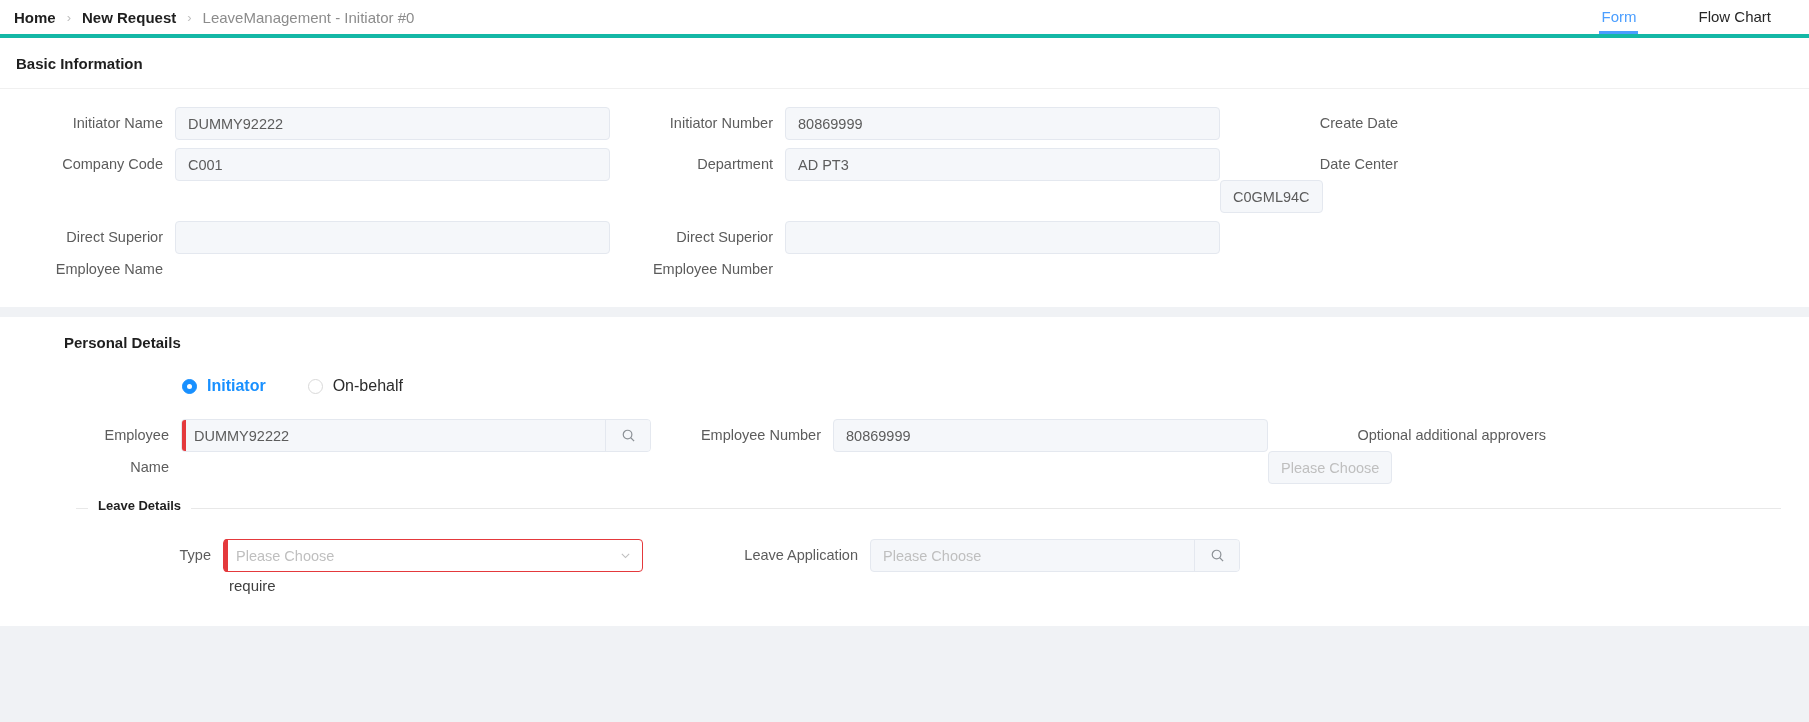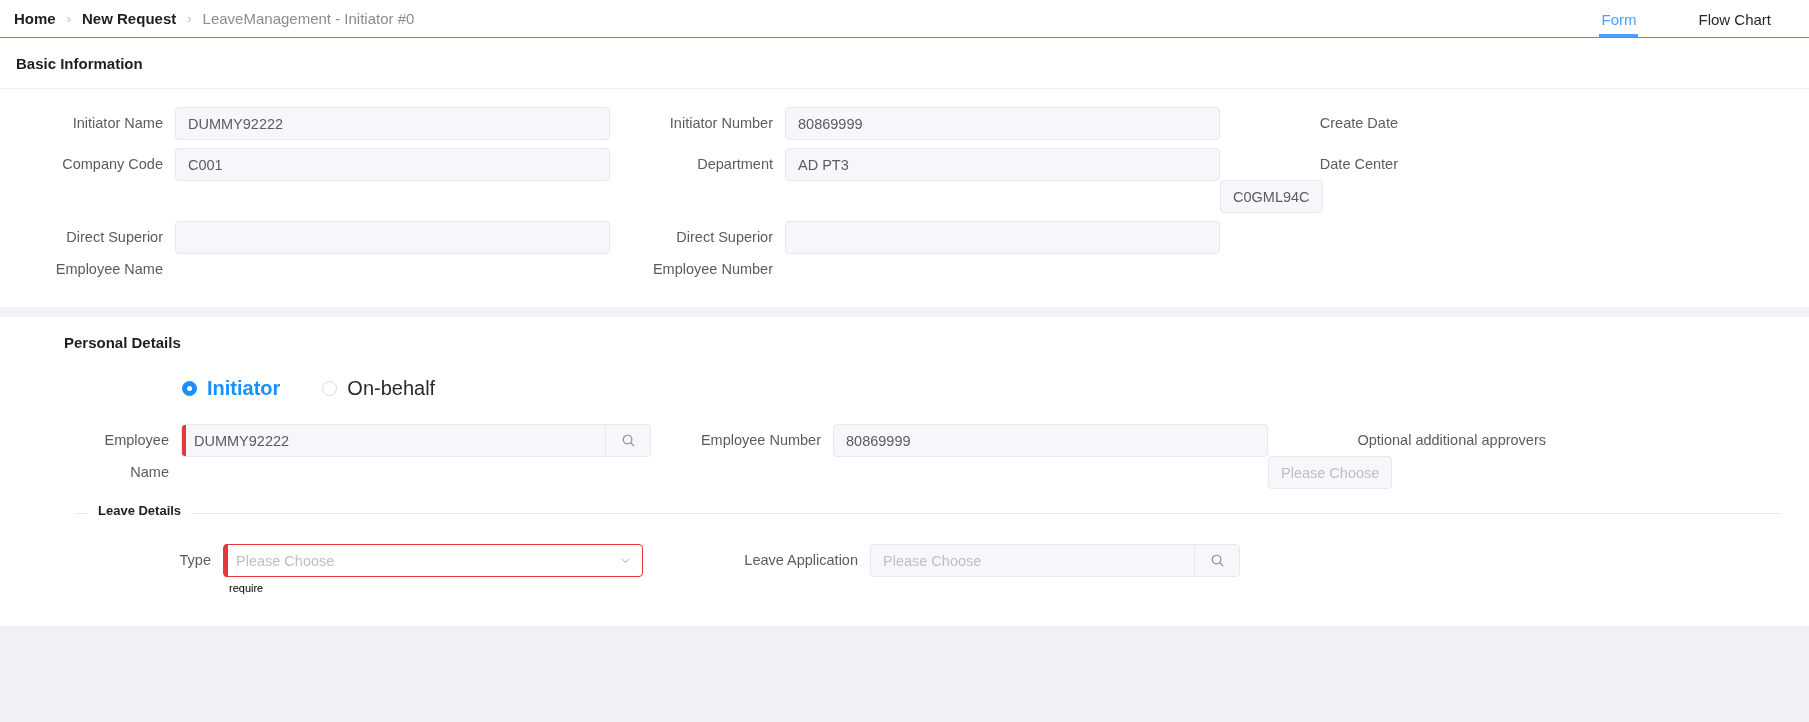--- a/index.html
+++ b/index.html
@@ -17,21 +17,21 @@
     width: 1809px;
     height: 722px;
     position: relative;
     background: #f0f2f5;
   }
 
   
   .topbar {
     height: 38px;
     background: #ffffff;
-    border-bottom: 1px solid #14b8a6;
+    border-bottom: 4px solid #14b8a6;
     display: flex;
     align-items: center;
     justify-content: space-between;
     padding: 0 0 0 14px;
     position: relative;
   }
 
   .breadcrumb {
     display: flex;
     align-items: center;
@@ -202,22 +202,22 @@
   .sel::before {
     content: "";
     position: absolute;
     left: 0; top: -1px; bottom: -1px;
     width: 4px;
     background: #e4393c;
     border-radius: 3px 0 0 3px;
   }
   .sel .ph { color: #bfbfbf; }
   .err {
-    font-size: 11px;
-    color: #000000;
+    font-size: 15px;
+    color: #404040;
     padding: 5px 0 0 6px;
   }
 
   
   .radios {
     display: flex;
     align-items: center;
     padding: 4px 0 0 134px;
   }
   .radio {
@@ -239,21 +239,21 @@
   .rdot.on {
     border-color: #1890ff;
     background: #1890ff;
   }
   .rdot.on::after {
     content: "";
     width: 5px; height: 5px;
     border-radius: 50%;
     background: #fff;
   }
-  .rlabel { font-size: 20px; color: #2b2b2b; }
+  .rlabel { font-size: 16px; color: #2b2b2b; }
   .rlabel.sel-on { color: #1890ff; font-weight: bold; }
 
   
   .fieldset {
     margin: 24px 28px 0 28px;
     border-top: 1px solid #e8e8e8;
     position: relative;
     padding-top: 0;
   }
   .fieldset-legend {

